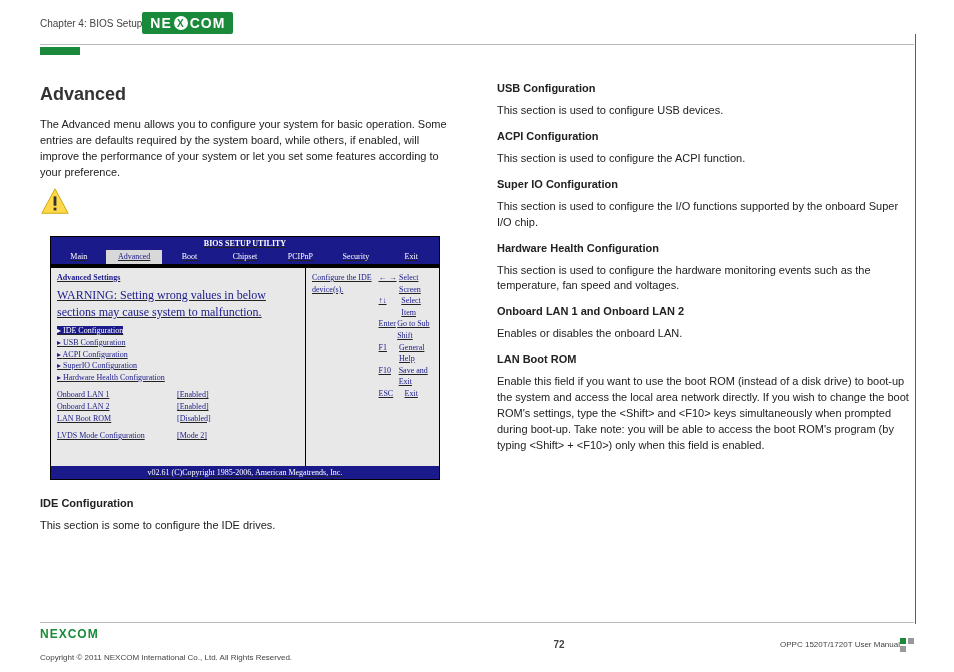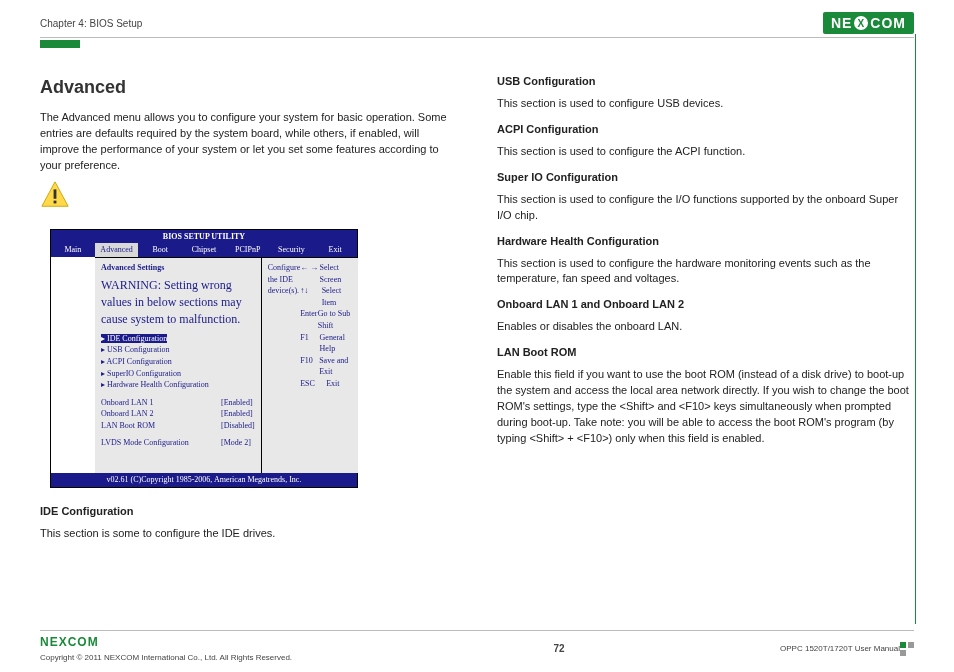--- a/index.html
+++ b/index.html
@@ -1,52 +1,52 @@
 <!DOCTYPE html>
 <html><head>
 <meta charset="utf-8">
 <style>
   * { box-sizing: border-box; margin: 0; padding: 0; }
   body { font-family: Arial, Helvetica, sans-serif; width: 954px; height: 672px; background: #fff; position: relative; color: #222; }
   .page { padding: 12px 40px 0 40px; }
-  .topbar { display: flex; justify-content: space-between; align-items: center; border-bottom: 1px solid #bbb; padding-bottom: 3px; }
+  .topbar { display: flex; align-items: center; border-bottom: 1px solid #bbb; padding-bottom: 10px; }
   .chapter { font-size: 10px; color: #444; }
   .logo-box { background: #1a8a3a; color: #fff; font-weight: bold; font-size: 14px; padding: 3px 8px; letter-spacing: 1px; border-radius: 2px; display: inline-flex; align-items: center; }
   .logo-box .x { background: #fff; color: #1a8a3a; border-radius: 50%; width: 14px; height: 14px; display: inline-flex; align-items: center; justify-content: center; font-size: 10px; margin: 0 2px; }
   .greentab { width: 40px; height: 8px; background: #1a8a3a; margin-left: 40px; margin-top: 2px; }
   .columns { display: flex; gap: 40px; padding: 26px 40px 0 40px; }
   .col { flex: 1; font-size: 11px; line-height: 1.45; }
   h1 { font-size: 18px; font-weight: bold; color: #333; margin-bottom: 10px; }
   .intro { margin-bottom: 14px; }
   .warnrow { display: flex; gap: 10px; margin-bottom: 14px; align-items: flex-start; }
   .warn-icon svg { width: 30px; height: 30px; }
-  .bios { border: 1px solid #000; width: 308px; font-family: 'Times New Roman', serif; font-size: 8px; margin: 0 0 16px 10px; }
+  .bios { border: 1px solid #000; width: 390px; font-family: 'Times New Roman', serif; font-size: 8px; margin: 0 0 16px 10px; text-decoration: underline; }
   .bios-title { background: #1a1a8a; color: #fff; text-align: center; font-weight: bold; padding: 1px 0; }
   .bios-tabs { display: flex; background: #1a1a8a; color: #fff; }
   .bios-tab { flex: 1; text-align: center; padding: 1px 0; }
   .bios-tab.active { background: #d8d8d8; color: #1a1a8a; }
-  .bios-body { display: flex; border-top: 1px solid #000000; margin-left: 44px; }
+  .bios-body { display: flex; border-top: 4px solid #000000; }
   .bios-left { flex: 2; padding: 4px 6px; color: #1a1a8a; border-right: 1px solid #000; }
   .bios-right { flex: 1; padding: 4px 6px; color: #1a1a8a; display: flex; flex-direction: row; justify-content: space-between; }
   .bios-left .heading { font-weight: bold; margin-bottom: 3px; }
   .bios-left .warning { margin-bottom: 4px; font-size: 12px; }
   .bios-left .menu-item { color: #1a1a8a; }
   .bios-left .row { display: flex; }
   .bios-left .row .k { width: 120px; }
   .bios-body { background: #e8e8e8; }
   .bios-left, .bios-right { background: #e8e8e8; }
   .bios-left .tri::before { content: "▸ "; }
   .bios-right .help-row { display: flex; }
   .bios-right .help-row .hk { width: 26px; }
   .bios-footer { background: #1a1a8a; color: #fff; text-align: center; padding: 1px 0; font-size: 8px; }
   .sec-head { font-weight: bold; font-size: 11px; margin-top: 10px; margin-bottom: 6px; }
   .col p { margin-bottom: 6px; }
   .footer { position: absolute; bottom: 10px; left: 40px; right: 40px; border-top: 1px solid #bbb; padding-top: 4px; display: flex; justify-content: space-between; align-items: center; font-size: 8px; color: #444; }
   .footer .pagenum { font-weight: bold; font-size: 10px; margin-left: 46px; }
-  .footer-left { display:flex; flex-direction:column; gap:4px; }
+  .footer-left { display:flex; flex-direction:column; gap:12px; }
   .footer .logo2 { font-weight: bold; letter-spacing: 1px; font-size: 12px; color: #1a8a3a; }
   .footer .logo2 .fx { display:inline-block; }
   .footer-right-dec { width: 14px; height: 14px; background:
      linear-gradient(#1a8a3a,#1a8a3a) left top/6px 6px no-repeat,
      linear-gradient(#999,#999) right top/6px 6px no-repeat,
      linear-gradient(#999,#999) left bottom/6px 6px no-repeat; }
   .right-line { position:absolute; right:38px; top:34px; bottom:48px; width:1px; background:#1a8a3a; }
 </style>
 </head>
 <body>

